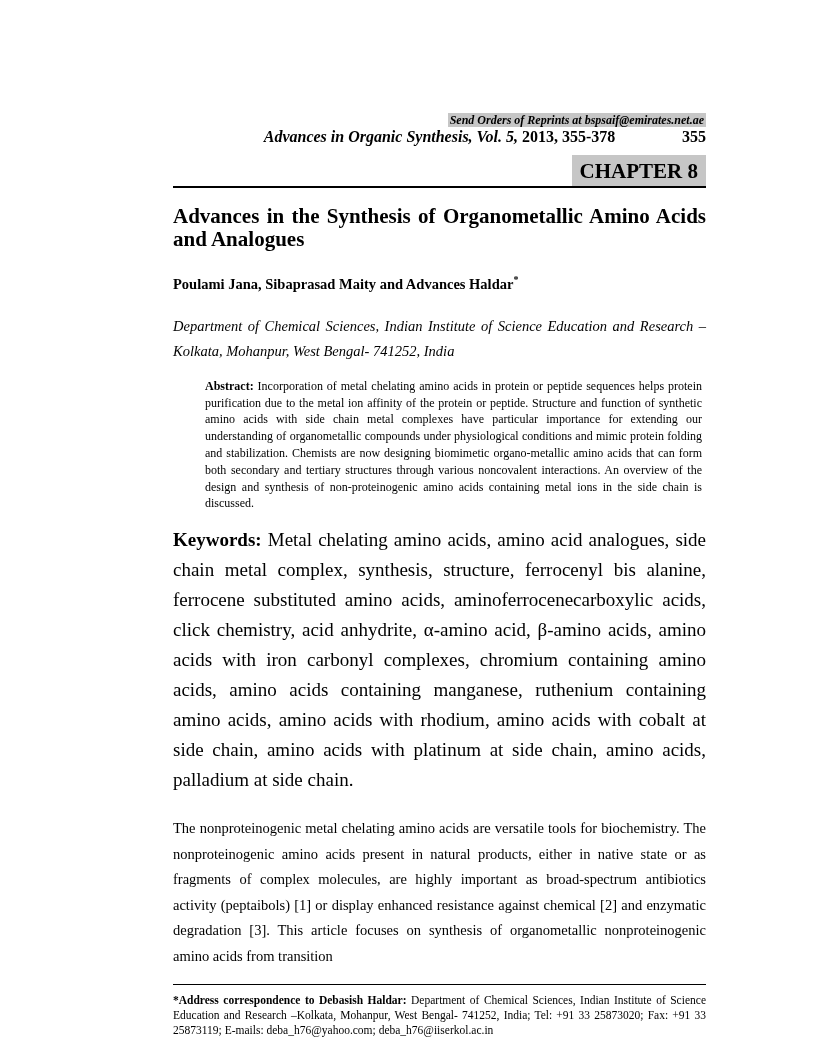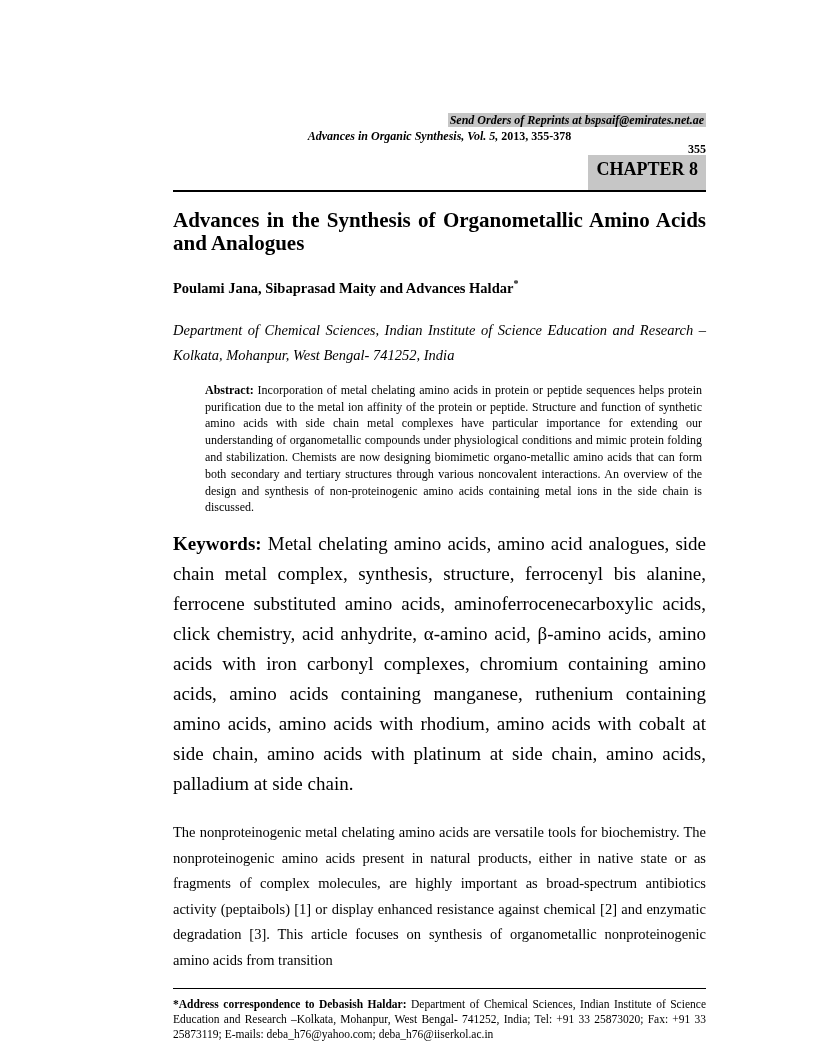--- a/index.html
+++ b/index.html
@@ -31,43 +31,43 @@
     font-weight: bold;
     font-style: italic;
   }
   .hl-highlight {
     background: #c6c6c6;
     padding: 0 2px;
   }
   .header-line2 {
     position: relative;
     text-align: center;
-    font-size: 12px;
+    font-size: 16px;
     line-height: 17px;
     font-weight: bold;
   }
   .journal-italic { font-style: italic; }
   .page-number {
     position: absolute;
     right: 0;
-    top: 13px;
+    top: 0;
     font-weight: bold;
     font-style: normal;
   }
   .chapter-row {
     margin-top: 10px;
     border-bottom: 2.5px solid #000;
     text-align: right;
   }
   .chapter-box {
     display: inline-block;
     background: #c6c6c6;
-    font-size: 18px;
+    font-size: 21px;
     font-weight: bold;
-    padding: 4px 8px 10px 8px;
+    padding: 4px 8px 2px 8px;
   }
   
   .title {
     margin-top: 17px;
     font-size: 21px;
     line-height: 23px;
     font-weight: bold;
     text-align: justify;
   }
   .authors {

